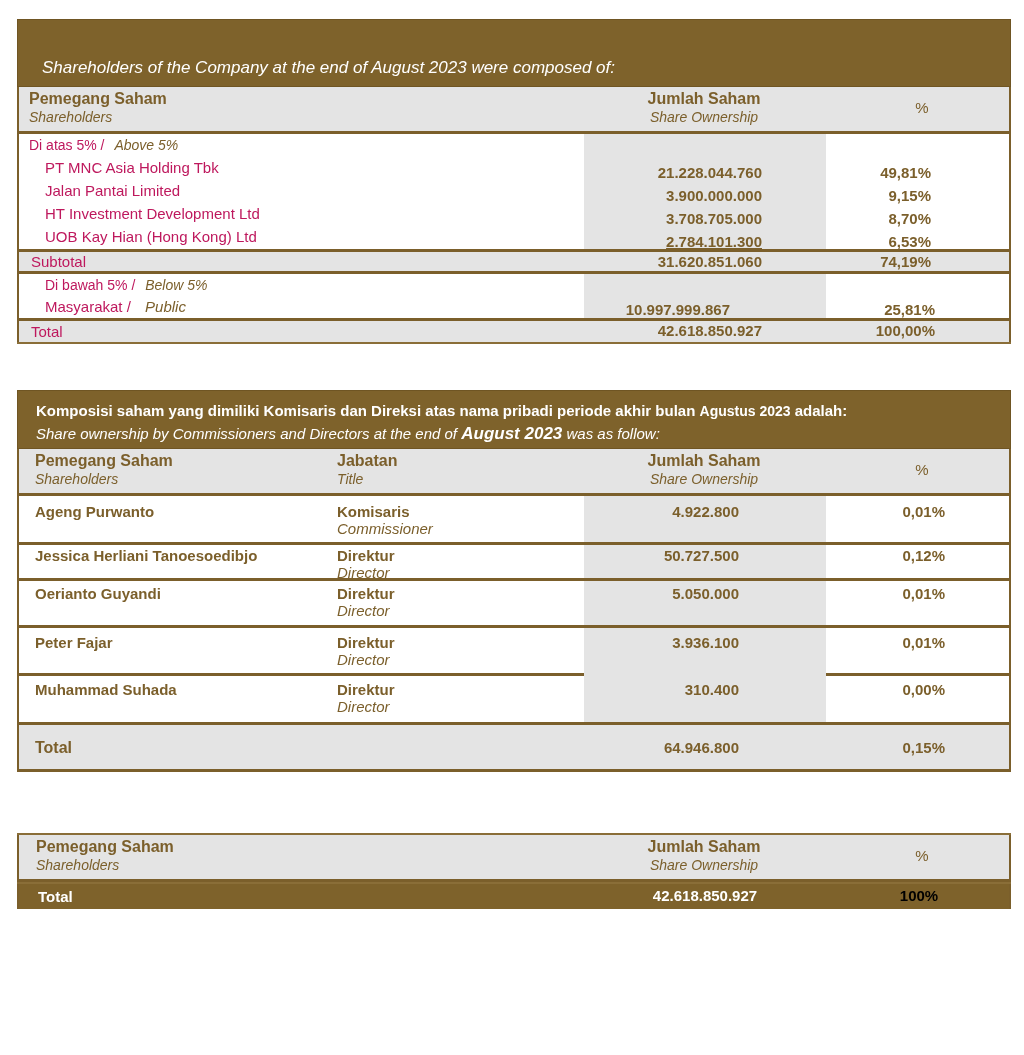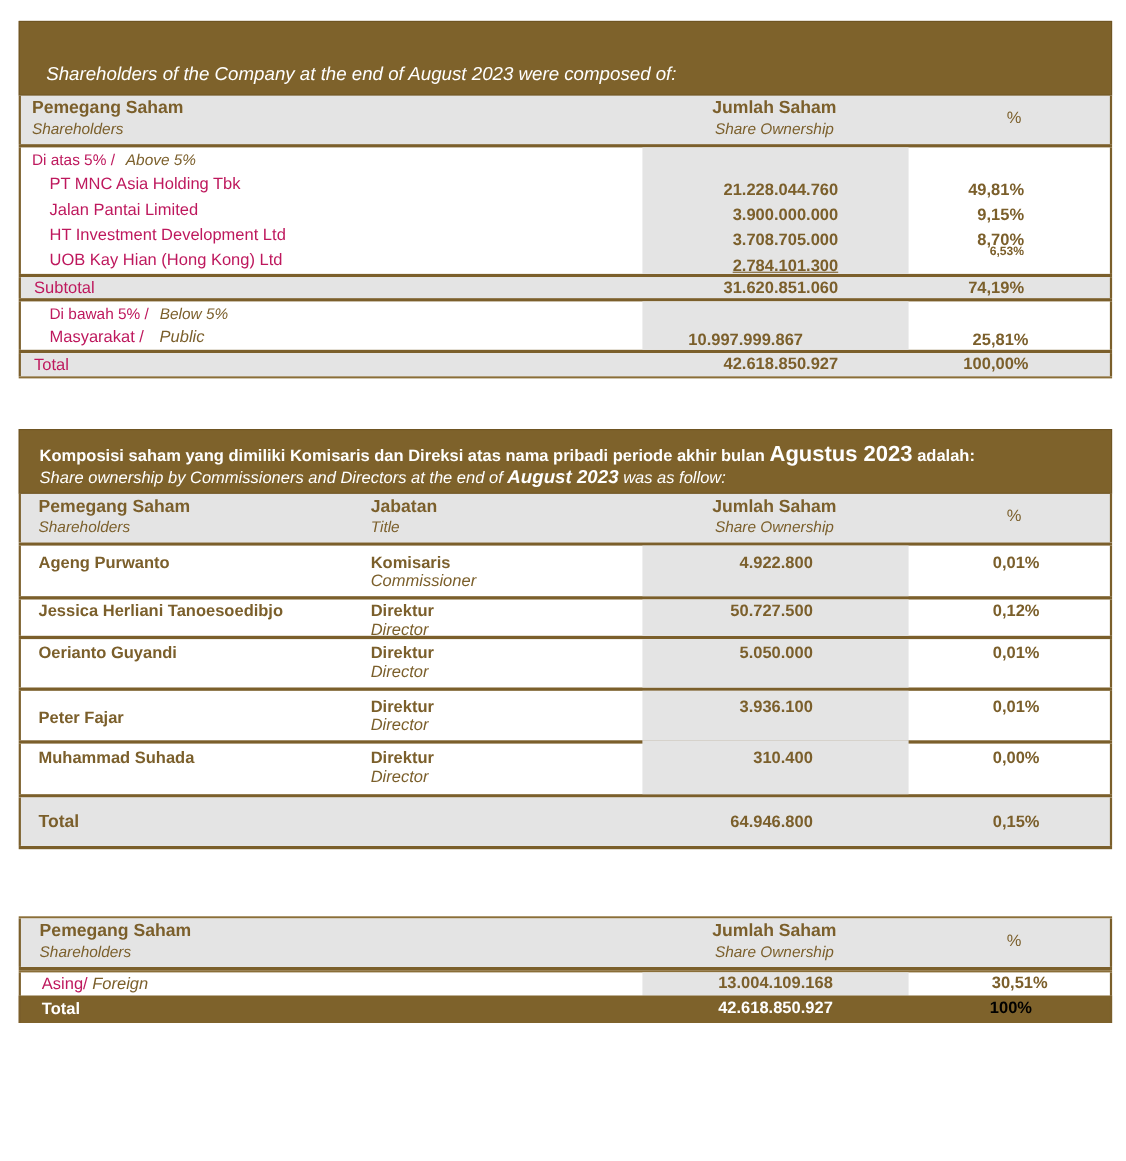--- a/index.html
+++ b/index.html
@@ -46,21 +46,21 @@
     <div class="abs dark" style="left:26px; top:94px; font-size:15px;">UOB Kay Hian (Hong Kong) Ltd</div>
 
     <div class="abs num" style="left:565px; width:178px; top:30px; font-size:15px;">21.228.044.760</div>
     <div class="abs num" style="left:565px; width:178px; top:53px; font-size:15px;">3.900.000.000</div>
     <div class="abs num" style="left:565px; width:178px; top:76px; font-size:15px;">3.708.705.000</div>
     <div class="abs num" style="left:565px; width:178px; top:99px; font-size:15px;text-decoration:underline;">2.784.101.300</div>
 
     <div class="abs num" style="left:808px; width:104px; top:30px; font-size:15px;">49,81%</div>
     <div class="abs num" style="left:808px; width:104px; top:53px; font-size:15px;">9,15%</div>
     <div class="abs num" style="left:808px; width:104px; top:76px; font-size:15px;">8,70%</div>
-    <div class="abs num" style="left:808px; width:104px; top:89px; font-size:11px;">6,53%</div>
+    <div class="abs num" style="left:808px; width:104px; top:99px; font-size:15px;">6,53%</div>
   </div>
   <div class="rule"></div>
   <div class="row gray" style="height:19px;">
     <div class="abs dark" style="left:12px; top:1px; font-size:15px;">Subtotal</div>
     <div class="abs num" style="left:565px; width:178px; top:1px; font-size:15px;">31.620.851.060</div>
     <div class="abs num" style="left:808px; width:104px; top:1px; font-size:15px;">74,19%</div>
   </div>
   <div class="rule"></div>
   <div class="row" style="height:44px;">
     <div class="abs gray" style="left:565px; width:242px; top:0; bottom:0;"></div>
@@ -81,21 +81,21 @@
     <div class="abs num" style="left:565px; width:178px; top:1px; font-size:15px;">42.618.850.927</div>
     <div class="abs num" style="left:808px; width:108px; top:1px; font-size:15px;">100,00%</div>
   </div>
   <div class="thin"></div>
 </div>
 
 <div class="tbl" style="top:390px;">
   <div class="banner" style="height:59px; position:relative;">
     <div class="abs b" style="left:18px; top:11px; font-size:15px;">
       <span>Komposisi saham yang dimiliki Komisaris dan Direksi atas nama pribadi periode akhir bulan</span>
-      <span style="font-size:20px;">Agustus 2023</span>
+      <span style="font-size:14px;">Agustus 2023</span>
       <span>adalah:</span>
     </div>
     <div class="abs i" style="left:18px; top:33px; font-size:15px;">
       <span>Share ownership by Commissioners and Directors at the end of</span>
       <span class="b" style="font-size:17px;">August 2023</span>
       <span>was as follow:</span>
     </div>
   </div>
   <div class="hdr" style="height:44px;">
     <div class="abs b gold" style="left:16px; top:3px; font-size:16px;">Pemegang Saham</div>
@@ -130,21 +130,21 @@
     <div class="abs gray" style="left:565px; width:242px; top:0; bottom:0;"></div>
     <div class="abs b gold" style="left:16px; top:4px; font-size:15px;">Oerianto Guyandi</div>
     <div class="abs b gold" style="left:318px; top:4px; font-size:15px;">Direktur</div>
     <div class="abs i gold" style="left:318px; top:21px; font-size:15px;">Director</div>
     <div class="abs num" style="left:565px; width:155px; top:4px; font-size:15px;">5.050.000</div>
     <div class="abs num" style="left:808px; width:118px; top:4px; font-size:15px;">0,01%</div>
   </div>
   <div class="rule"></div>
   <div class="row" style="height:45px;">
     <div class="abs gray" style="left:565px; width:242px; top:0; bottom:0;"></div>
-    <div class="abs b gold" style="left:16px; top:16px; font-size:15px;">Peter Fajar</div>
+    <div class="abs b gold" style="left:16px; top:6px; font-size:15px;">Peter Fajar</div>
     <div class="abs b gold" style="left:318px; top:6px; font-size:15px;">Direktur</div>
     <div class="abs i gold" style="left:318px; top:23px; font-size:15px;">Director</div>
     <div class="abs num" style="left:565px; width:155px; top:6px; font-size:15px;">3.936.100</div>
     <div class="abs num" style="left:808px; width:118px; top:6px; font-size:15px;">0,01%</div>
   </div>
   <div class="rule"></div>
   <div class="row" style="height:46px;">
     <div class="abs gray" style="left:565px; width:242px; top:-3px; bottom:0;"></div>
     <div class="abs b gold" style="left:16px; top:5px; font-size:15px;">Muhammad Suhada</div>
     <div class="abs b gold" style="left:318px; top:5px; font-size:15px;">Direktur</div>
@@ -165,27 +165,18 @@
   <div class="thin"></div>
   <div class="hdr" style="height:44px;">
     <div class="abs b gold" style="left:17px; top:3px; font-size:16px;">Pemegang Saham</div>
     <div class="abs i gold" style="left:17px; top:22px; font-size:14px;">Shareholders</div>
     <div class="abs b gold" style="left:565px; width:240px; text-align:center; top:3px; font-size:16px;">Jumlah Saham</div>
     <div class="abs i gold" style="left:565px; width:240px; text-align:center; top:22px; font-size:14px;">Share Ownership</div>
     <div class="abs gold" style="left:808px; width:190px; text-align:center; top:12px; font-size:15px;">%</div>
   </div>
   <div class="rule"></div>
   <div class="thin"></div>
-  <div class="row" style="height:21px;">
-    <div class="abs gray" style="left:565px; width:242px; top:0; bottom:0;"></div>
-    <div class="abs" style="left:19px; top:2px; font-size:15px;">
-      <span class="dark">Asing/</span>
-      <span class="i gold">Foreign</span>
-    </div>
-    <div class="abs b gold" style="left:565px; width:242px; text-align:center; top:1px; font-size:15px;">13.004.109.168</div>
-    <div class="abs b gold" style="left:808px; width:200px; text-align:center; top:1px; font-size:15px;">30,51%</div>
-  </div>
   <div class="row" style="height:25px; background:#7e622b;">
     <div class="abs b" style="left:19px; top:4px; font-size:15px; color:#ffffff;">Total</div>
     <div class="abs b" style="left:565px; width:242px; text-align:center; top:3px; font-size:15px; color:#ffffff;">42.618.850.927</div>
     <div class="abs b" style="left:808px; width:184px; text-align:center; top:3px; font-size:15px; color:#000000;">100%</div>
   </div>
 </div>
 
 </body></html>

